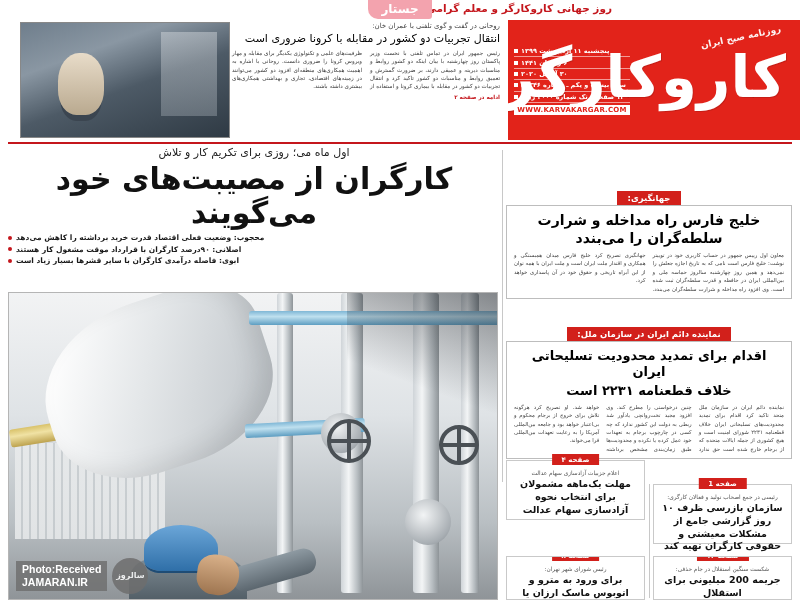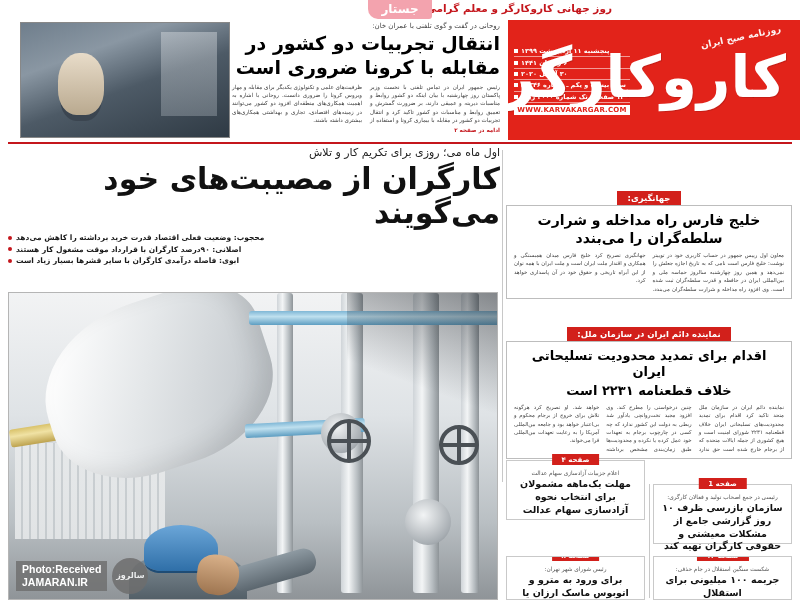--- a/index.html
+++ b/index.html
@@ -84,21 +84,21 @@
     direction: ltr;
   }
 
   
   .top-article {
     position: absolute; top: 22px; right: 300px; width: 268px;
     text-align: right; direction: rtl;
   }
   .ta-kicker { font-size: 7px; color: #444; margin-bottom: 2px; }
   .ta-head {
-    font-size: 19px; font-weight: bold; color: #000;
+    font-size: 11px; font-weight: normal; color: #000;
     line-height: 1.25; margin-bottom: 3px;
   }
   .ta-body {
     font-size: 5.6px; color: #3a3a3a; line-height: 1.5; text-align: justify;
     columns: 2; column-gap: 8px;
   }
   .ta-more { font-size: 5.6px; color: #c4161c; font-weight: bold; margin-top: 3px; }
   .photo-rouhani {
     position: absolute; top: 22px; right: 570px; width: 210px; height: 116px;
     background:
@@ -121,21 +121,21 @@
 
   
   .rule-thick {
     position: absolute; left: 8px; right: 8px;
     height: 2px; background: #c4161c;
   }
 
   
   .main-head-block {
     position: absolute; top: 146px; right: 300px; width: 492px;
-    text-align: right; direction: rtl;
+    text-align: center; direction: rtl;
   }
   .mh-kicker { font-size: 11px; color: #222; margin-bottom: 3px; }
   .mh-title {
     font-size: 30px; font-weight: bold; color: #111;
     line-height: 1.12; letter-spacing: -.5px;
   }
   .bullets {
     position: absolute; top: 232px; right: 300px; width: 492px;
     direction: rtl; text-align: right;
   }
@@ -421,21 +421,21 @@
 
   <div class="teaser t-p4">
     <div class="pagetag">صفحه ۴</div>
     <div class="tk">اعلام جزییات آزادسازی سهام عدالت</div>
     <div class="th">مهلت یک‌ماهه مشمولان برای انتخاب نحوه آزادسازی سهام عدالت</div>
   </div>
 
   <div class="teaser t-p12">
     <div class="pagetag">صفحه ۱۲</div>
     <div class="tk">شکست سنگین استقلال در جام حذفی:</div>
-    <div class="th">جریمه ۱۰۰ میلیونی برای استقلال</div>
+    <div class="th">جریمه 200 میلیونی برای استقلال</div>
   </div>
 
   <div class="teaser t-p8">
     <div class="pagetag">صفحه ۸</div>
     <div class="tk">رئیس شورای شهر تهران:</div>
     <div class="th">برای ورود به مترو و اتوبوس ماسک ارزان یا رایگان توزیع شود</div>
   </div>
 
   <div class="watermark">
     <div class="wm-circle">

